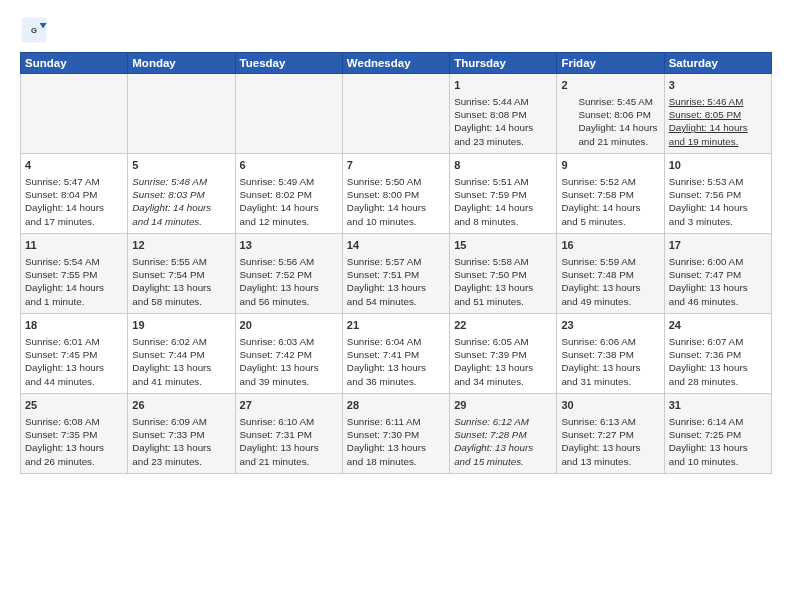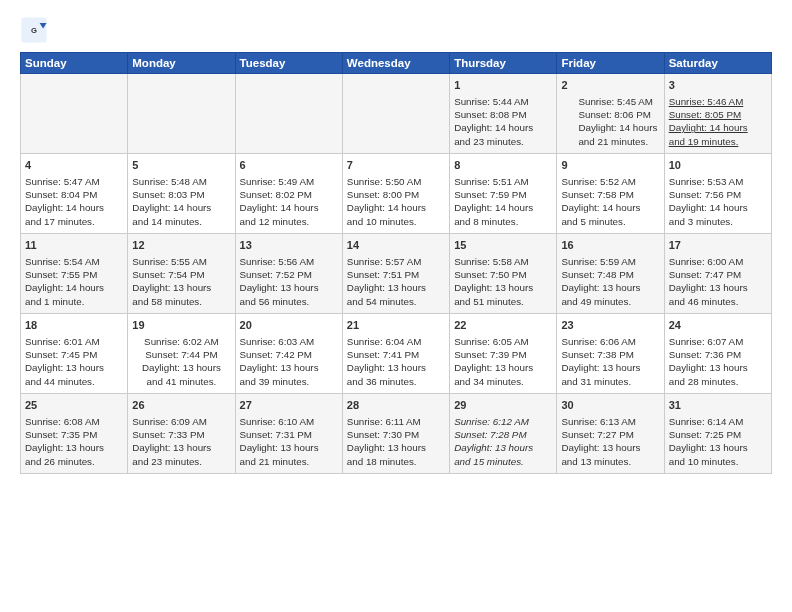--- a/index.html
+++ b/index.html
@@ -162,21 +162,21 @@
         <tr>
           <td>
             <div class="cell-date">4</div>
             <div class="cell-info" style="white-space: pre-line;">Sunrise: 5:47 AM
 Sunset: 8:04 PM
 Daylight: 14 hours
 and 17 minutes.</div>
           </td>
           <td>
             <div class="cell-date">5</div>
-            <div class="cell-info" style="white-space: pre-line;">Sunrise: 5:48 AM
+            <div class="cell-info" style="white-space: pre-line; font-style: italic;">Sunrise: 5:48 AM
 Sunset: 8:03 PM
 Daylight: 14 hours
 and 14 minutes.</div>
           </td>
           <td>
             <div class="cell-date">6</div>
             <div class="cell-info" style="white-space: pre-line;">Sunrise: 5:49 AM
 Sunset: 8:02 PM
 Daylight: 14 hours
 and 12 minutes.</div>
@@ -264,21 +264,21 @@
         <tr>
           <td>
             <div class="cell-date">18</div>
             <div class="cell-info" style="white-space: pre-line;">Sunrise: 6:01 AM
 Sunset: 7:45 PM
 Daylight: 13 hours
 and 44 minutes.</div>
           </td>
           <td>
             <div class="cell-date">19</div>
-            <div class="cell-info" style="white-space: pre-line; text-align: center;">Sunrise: 6:02 AM
+            <div class="cell-info" style="white-space: pre-line;">Sunrise: 6:02 AM
 Sunset: 7:44 PM
 Daylight: 13 hours
 and 41 minutes.</div>
           </td>
           <td>
             <div class="cell-date">20</div>
             <div class="cell-info" style="white-space: pre-line;">Sunrise: 6:03 AM
 Sunset: 7:42 PM
 Daylight: 13 hours
 and 39 minutes.</div>

